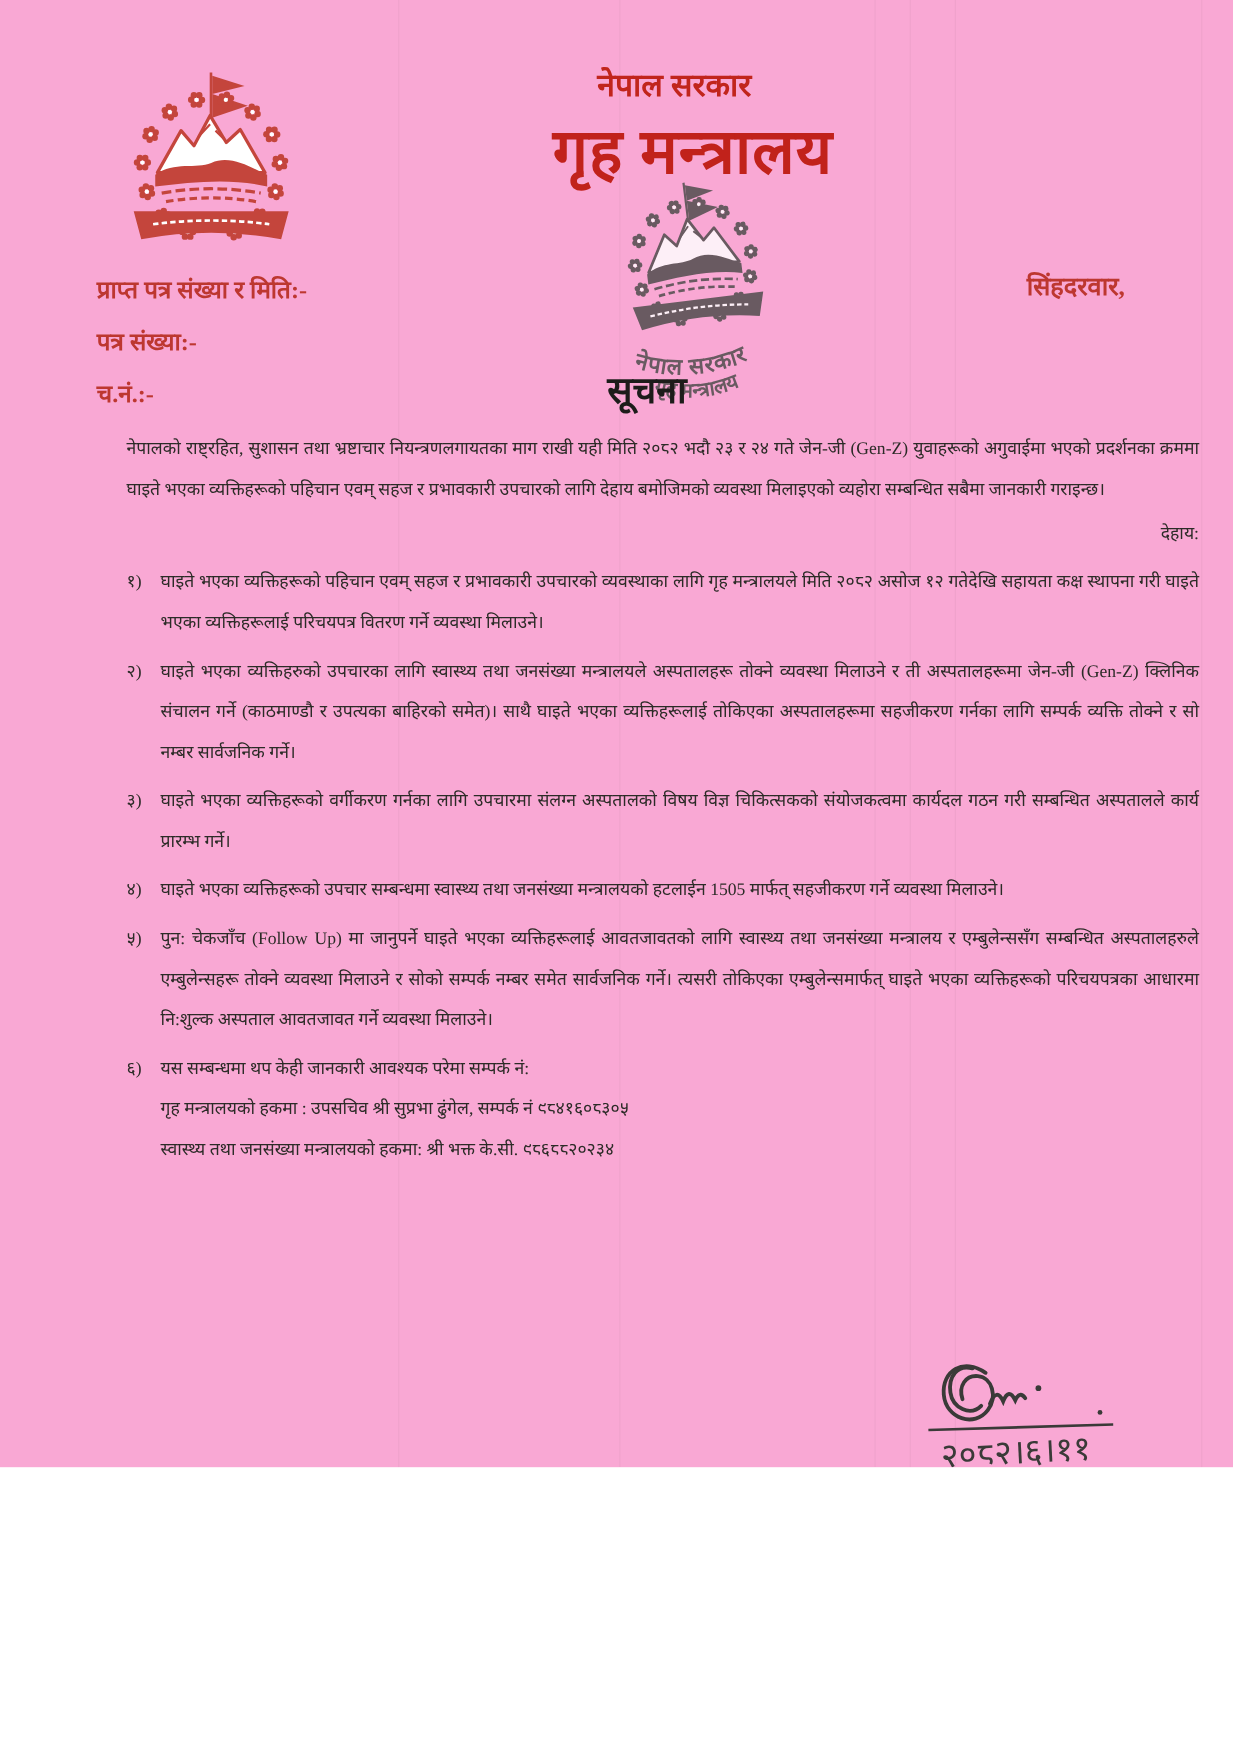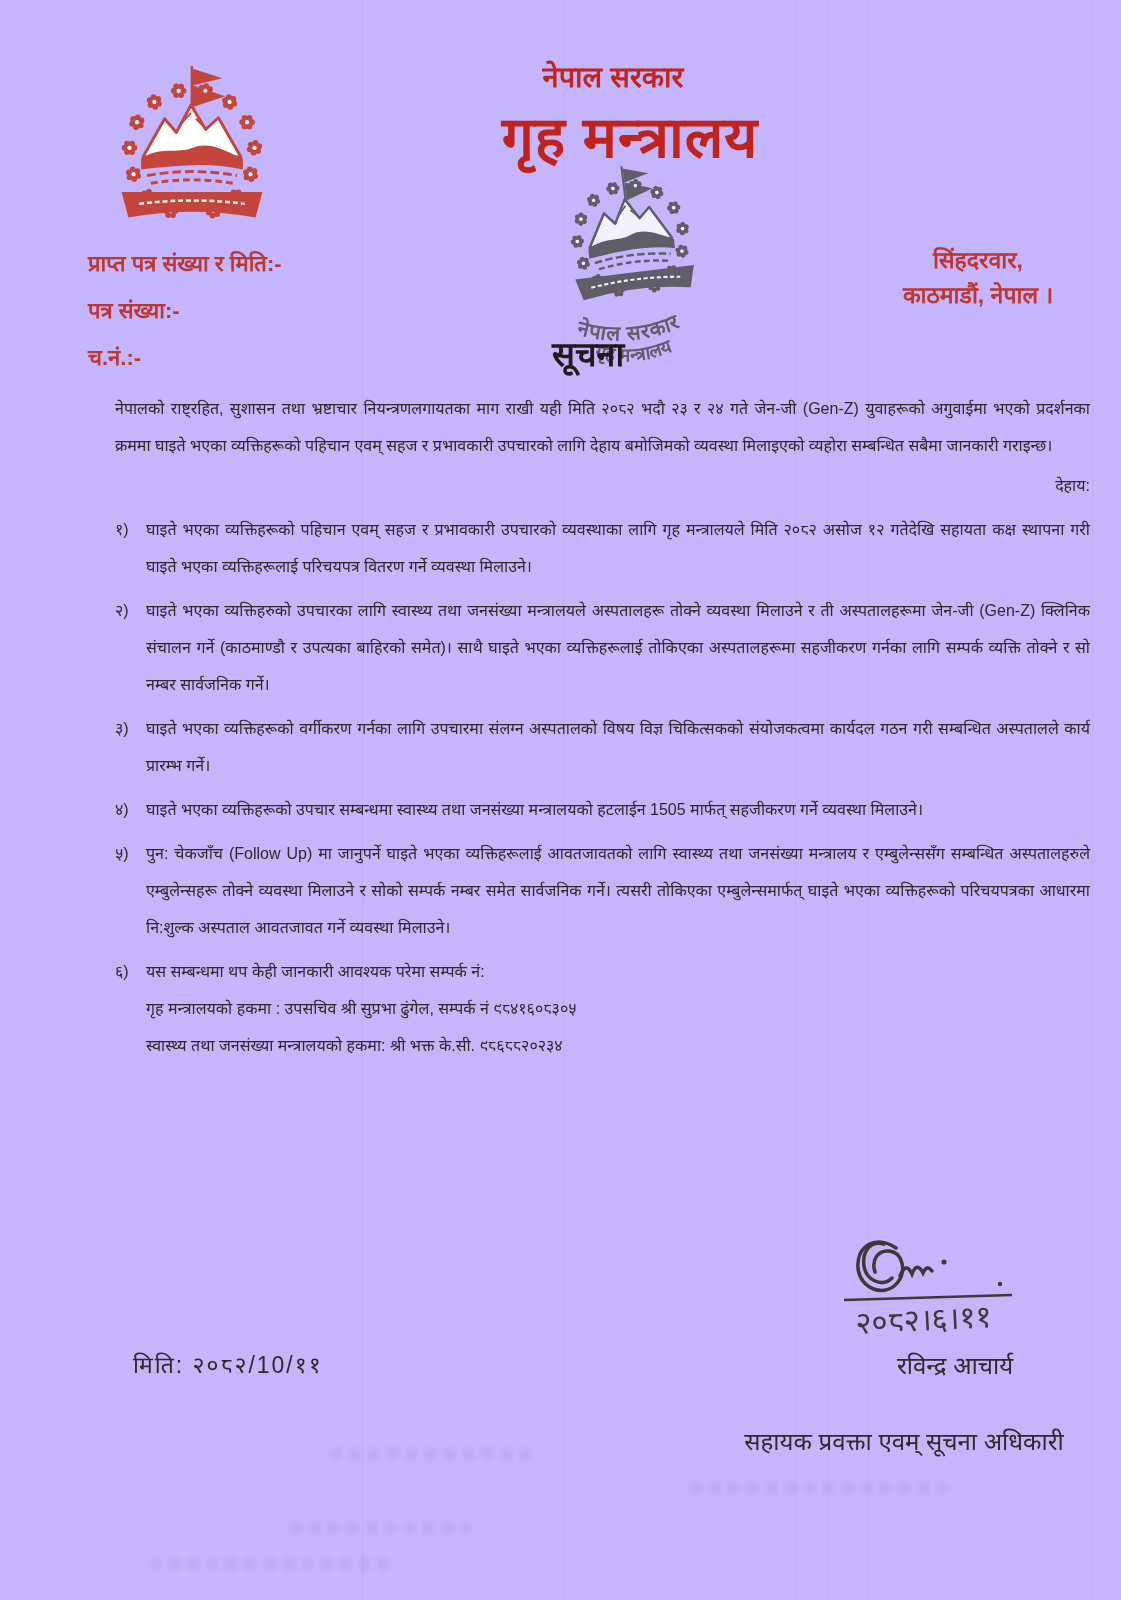--- a/index.html
+++ b/index.html
@@ -1,19 +1,19 @@
 <!DOCTYPE html>
 <html lang="ne"><head>
 <meta charset="utf-8">
 <style>
   html,body{margin:0;padding:0;background:#ffffff;}
   .page{
-    position:relative;width:1121px;height:1600px;margin:0 auto;
-    background:#c4b5fd;overflow:hidden;
-    font-family:Liberation Sans, sans-serif;color:#2c2b27;
+    position:relative;width:1121px;height:1334px;margin:0 auto;
+    background:#f9a8d4;overflow:hidden;
+    font-family:Liberation Serif, serif;color:#2c2b27;
   }
   
   .scanline{position:absolute;top:0;bottom:0;width:1px;background:rgba(60,60,60,.05);}
   
   .emblem{position:absolute;left:94px;top:62px;width:196px;height:181px;color:#c4453c;}
   .org-name{position:absolute;left:453px;top:56px;width:320px;text-align:center;
     font-size:29px;font-weight:bold;color:#c1251c;}
   .ministry-name{position:absolute;left:388px;top:96px;width:484px;text-align:center;
     font-size:57px;font-weight:bold;color:#c1221b;letter-spacing:1px;}
   .stamp{position:absolute;left:532px;top:162px;width:205px;height:220px;
@@ -200,21 +200,20 @@
   <div class="notice-title">सूचना</div>
 
   <div class="refs">
     <div>प्राप्त पत्र संख्या र मिति:-</div>
     <div>पत्र संख्या:-</div>
     <div>च.नं.:-</div>
   </div>
 
   <div class="address">
     <div>सिंहदरवार,</div>
-    <div>काठमाडौं, नेपाल ।</div>
   </div>
 
   <div class="body">
     <p class="intro">नेपालको राष्ट्रहित, सुशासन तथा भ्रष्टाचार नियन्त्रणलगायतका माग राखी यही मिति २०८२ भदौ २३ र २४ गते जेन-जी (Gen-Z) युवाहरूको अगुवाईमा भएको प्रदर्शनका क्रममा घाइते भएका व्यक्तिहरूको पहिचान एवम् सहज र प्रभावकारी उपचारको लागि देहाय बमोजिमको व्यवस्था मिलाइएको व्यहोरा सम्बन्धित सबैमा जानकारी गराइन्छ।</p>
     <div class="list-label">देहाय:</div>
 
     <div class="item">
       <span class="item-marker">१)</span>
       <span class="item-text">घाइते भएका व्यक्तिहरूको पहिचान एवम् सहज र प्रभावकारी उपचारको व्यवस्थाका लागि गृह मन्त्रालयले मिति २०८२ असोज १२ गतेदेखि सहायता कक्ष स्थापना गरी घाइते भएका व्यक्तिहरूलाई परिचयपत्र वितरण गर्ने व्यवस्था मिलाउने।</span>
     </div>

